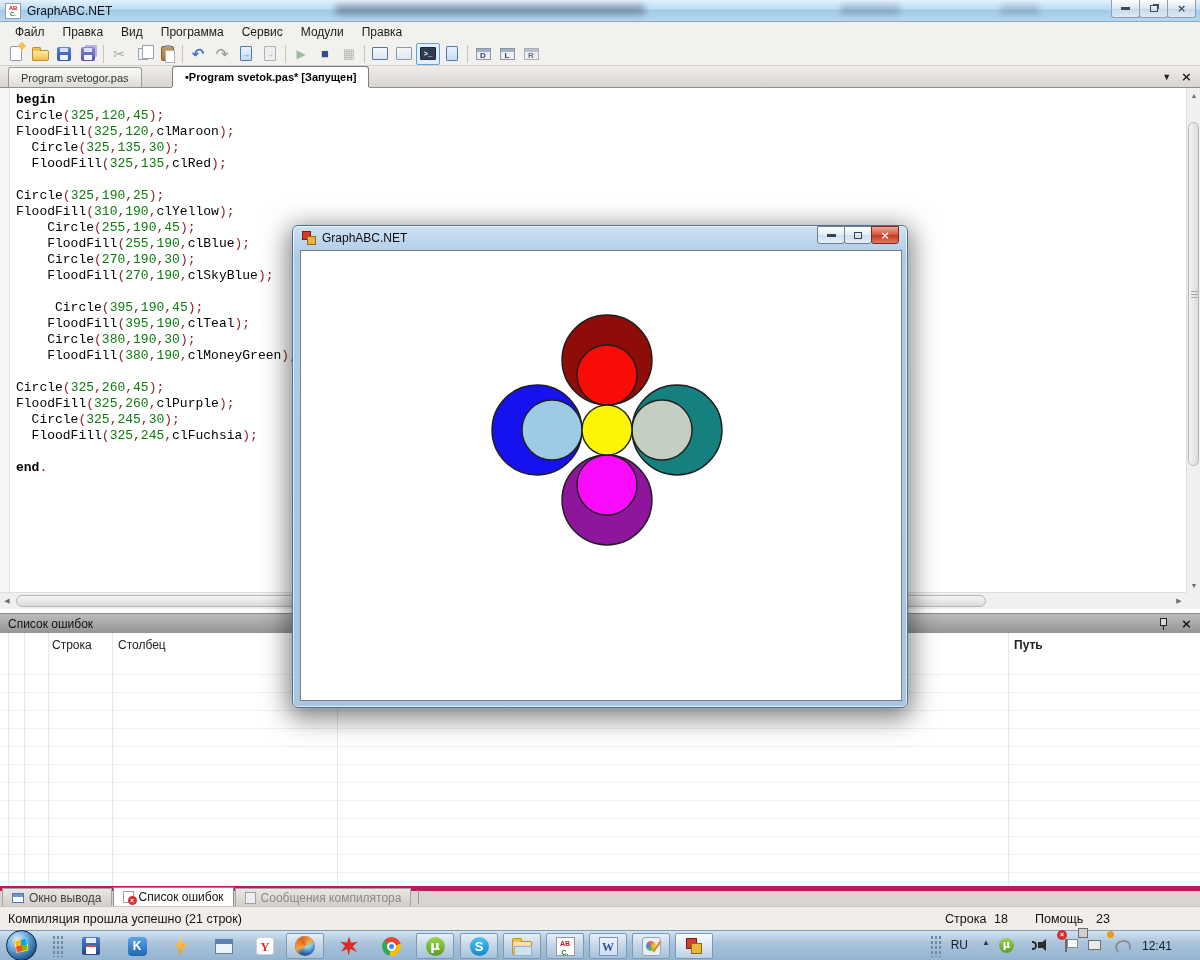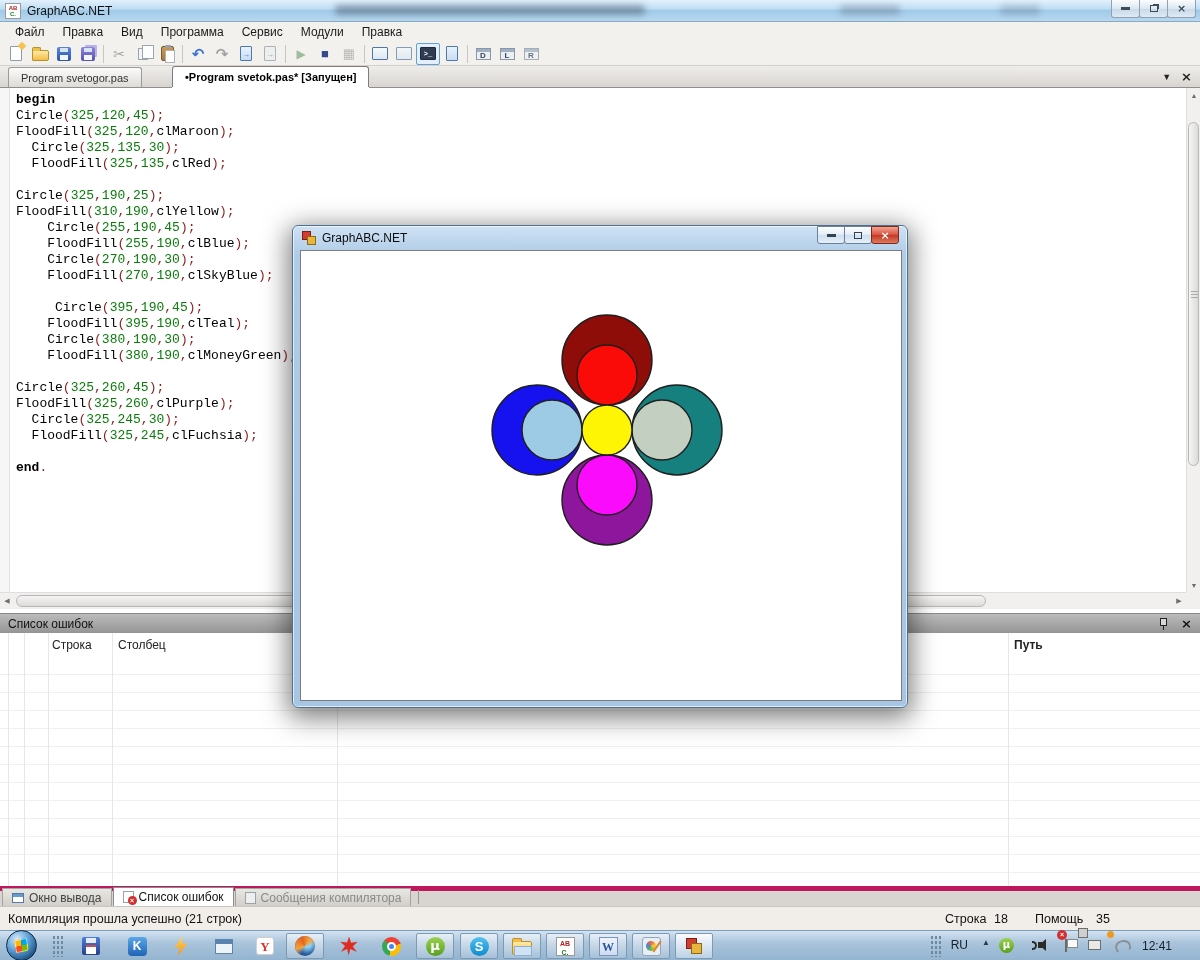--- a/index.html
+++ b/index.html
@@ -423,21 +423,21 @@
       <span data-interactable="false">Сообщения компилятора</span>
     </div>
     <div class="btab-sep" data-interactable="false"></div>
   </div>
 
   <div id="statusbar" data-interactable="false">
     <span class="msg" data-interactable="false">Компиляция прошла успешно (21 строк)</span>
     <span class="pos" style="left:945px;" data-interactable="false">Строка</span>
     <span class="pos" style="left:994px;" data-interactable="false">18</span>
     <span class="pos" style="left:1035px;" data-interactable="false">Помощь</span>
-    <span class="pos" style="left:1096px;" data-interactable="false">35</span>
+    <span class="pos" style="left:1096px;" data-interactable="false">23</span>
   </div>
 
   <div id="gwin" data-interactable="true">
     <div class="gtitle" data-interactable="true">
       <span class="gic" data-interactable="false"></span>
       <span class="gtxt" data-interactable="false">GraphABC.NET</span>
       <div class="gbtns">
         <div class="gbtn" data-interactable="true">
             <span class="bar" data-interactable="false"></span>
           </div>

